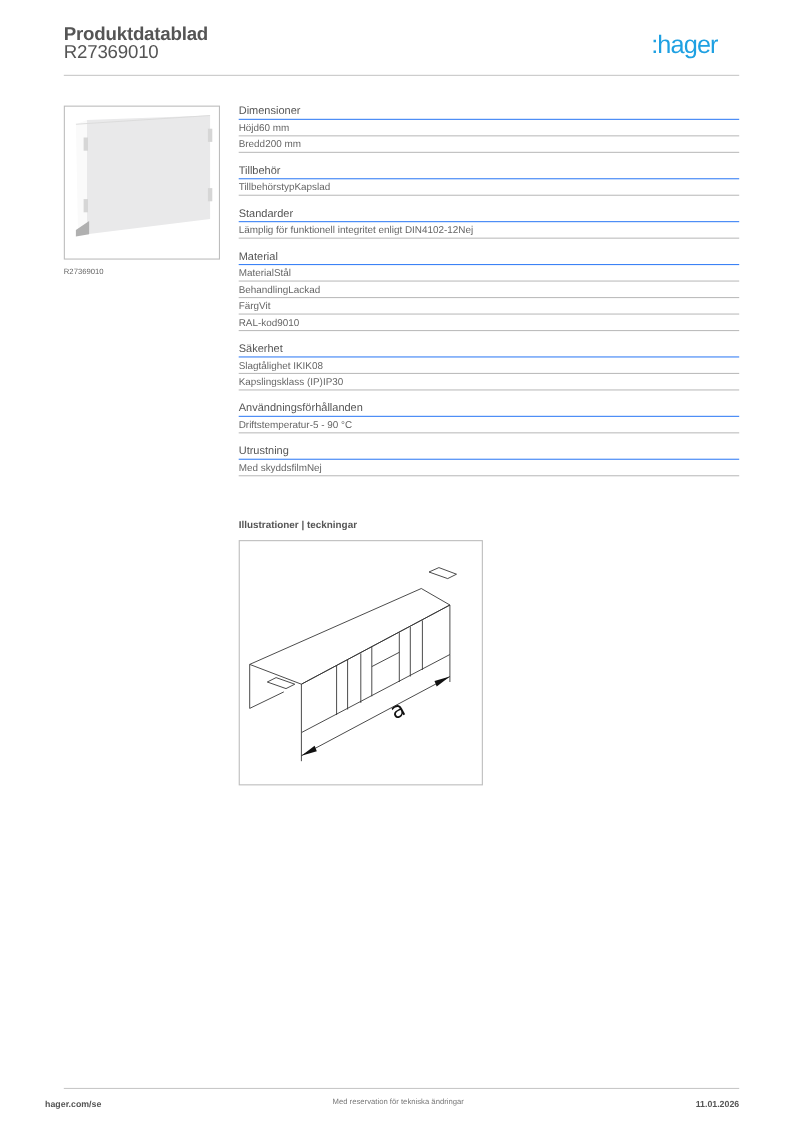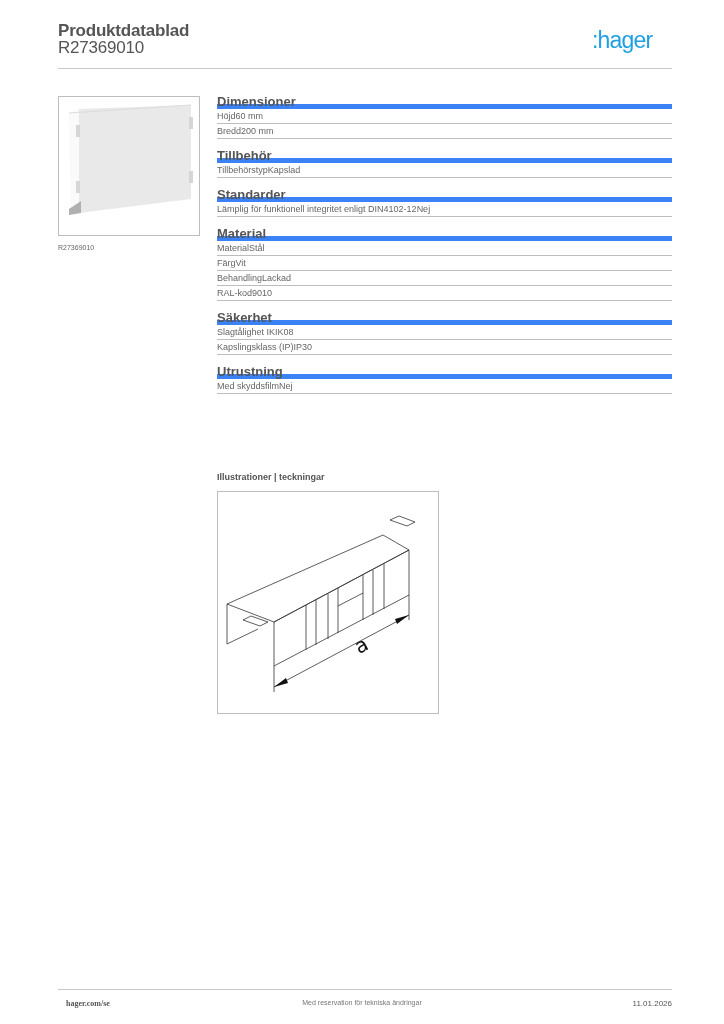--- a/index.html
+++ b/index.html
@@ -10,31 +10,31 @@
     .header-code { position: absolute; left: 58px; top: 38px; font-size: 17px; color: #555; letter-spacing: -0.2px; }
     .logo { position: absolute; left: 592px; top: 27px; font-size: 23px; font-weight: normal; color: #1ea0e2; letter-spacing: -0.8px; }
     .header-rule { position: absolute; left: 58px; top: 68px; width: 614px; height: 1px; background: #c8c8c8; }
 
     .product-image-box { position: absolute; left: 58px; top: 96px; width: 142px; height: 140px; border: 1px solid #bdbdbd; background: #fff; }
     .product-caption { position: absolute; left: 58px; top: 244px; font-size: 7px; color: #666; }
 
     .spec { position: absolute; left: 217px; top: 95px; width: 455px; }
     .spec-title { font-size: 9px; font-weight: bold; color: #555; height: 12px; line-height: 12px; margin-bottom: 14px; }
     .section { margin-bottom: 10px; }
-    .section-title { font-size: 13px; font-weight: bold; color: #555; height: 14px; line-height: 14px; border-bottom: 5px solid #3b82f6; }
+    .section-title { font-size: 10px; font-weight: normal; color: #555; height: 14px; line-height: 14px; border-bottom: 1px solid #3b82f6; }
     .row { display: flex; justify-content: flex-start; font-size: 9px; color: #666; height: 15px; line-height: 14px; border-bottom: 1px solid #bdbdbd; }
     .row .val { text-align: right; }
 
     .illus-title { position: absolute; left: 217px; top: 472px; font-size: 9px; font-weight: bold; color: #555; }
     .illus-box { position: absolute; left: 217px; top: 491px; width: 222px; height: 223px; border: 1px solid #bdbdbd; background: #fff; }
 
     .footer-rule { position: absolute; left: 58px; top: 989px; width: 614px; height: 1px; background: #c8c8c8; }
-    .footer-left { position: absolute; left: 66px; top: 999px; font-size: 8px; font-weight: bold; color: #555; font-family: Liberation Serif, serif; }
+    .footer-left { position: absolute; left: 41px; top: 999px; font-size: 8px; font-weight: bold; color: #555; }
     .footer-center { position: absolute; left: 0; width: 724px; text-align: center; top: 999px; font-size: 7px; color: #777; }
-    .footer-right { position: absolute; right: 52px; top: 999px; font-size: 8px; font-weight: normal; color: #555; }
+    .footer-right { position: absolute; right: 52px; top: 999px; font-size: 8px; font-weight: bold; color: #555; }
   </style>
 </head>
 <body>
 
 <div class="header-title">Produktdatablad</div>
 <div class="header-code">R27369010</div>
 <div class="logo">:hager</div>
 <div class="header-rule"></div>
 
 <div class="product-image-box">
@@ -81,45 +81,52 @@
       </div>
   </div>
 
   <div class="section">
     <div class="section-title">Material</div>
     <div class="row">
         <span>Material</span>
         <span class="val">Stål</span>
       </div>
     <div class="row">
+        <span>Behandling</span>
+        <span class="val">Lackad</span>
+      </div>
+    <div class="row">
         <span>Färg</span>
         <span class="val">Vit</span>
-      </div>
-    <div class="row">
-        <span>Behandling</span>
-        <span class="val">Lackad</span>
       </div>
     <div class="row">
         <span>RAL-kod</span>
         <span class="val">9010</span>
       </div>
   </div>
 
   <div class="section">
     <div class="section-title">Säkerhet</div>
     <div class="row">
         <span>Slagtålighet IK</span>
         <span class="val">IK08</span>
       </div>
     <div class="row">
         <span>Kapslingsklass (IP)</span>
         <span class="val">IP30</span>
       </div>
   </div>
 
+  <div class="section">
+    <div class="section-title">Användningsförhållanden</div>
+    <div class="row">
+        <span>Driftstemperatur</span>
+        <span class="val">-5 - 90 °C</span>
+      </div>
+  </div>
 
   <div class="section">
     <div class="section-title">Utrustning</div>
     <div class="row">
         <span>Med skyddsfilm</span>
         <span class="val">Nej</span>
       </div>
   </div>
 </div>
 

